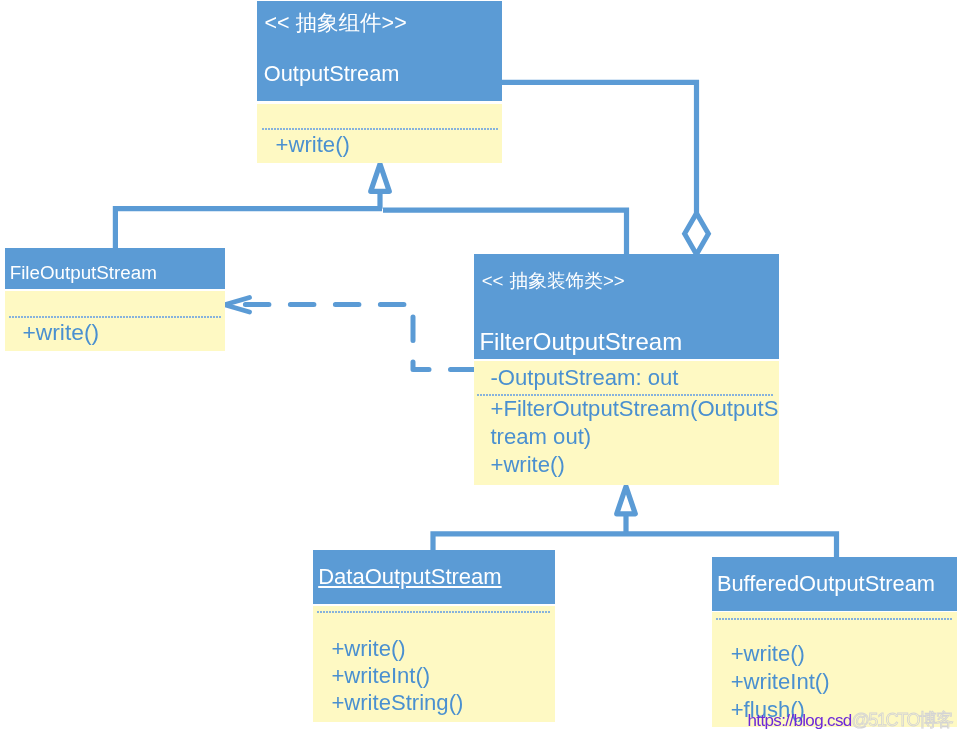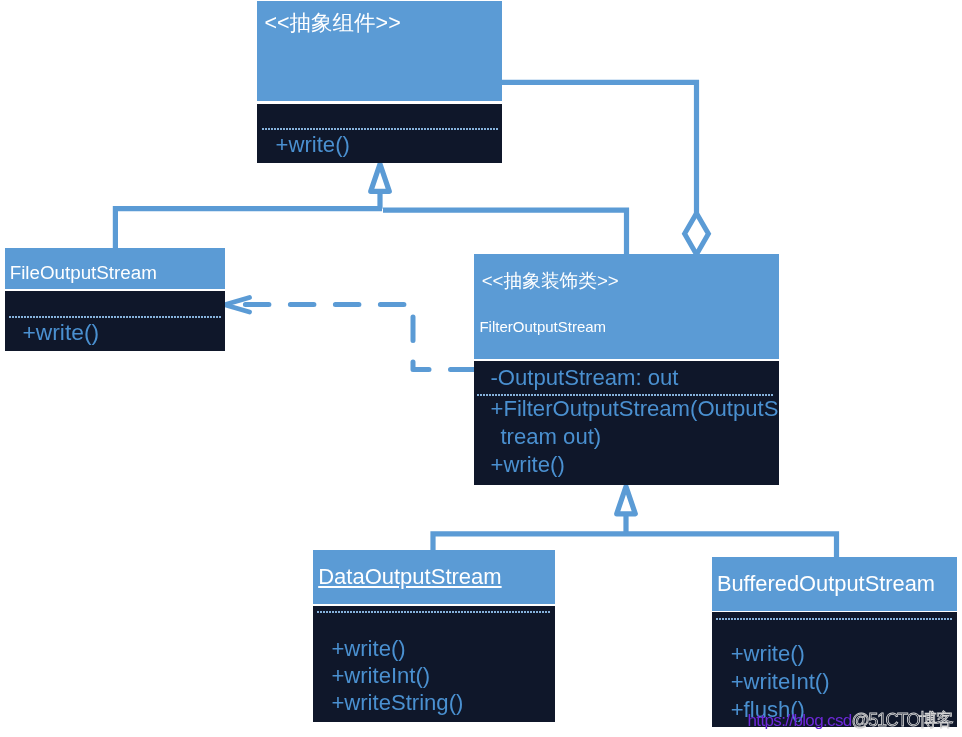--- a/index.html
+++ b/index.html
@@ -7,25 +7,25 @@
   body{width:962px;height:737px;overflow:hidden;
        font-family:"Liberation Sans", sans-serif;
        -webkit-font-smoothing:antialiased;}
   #canvas{position:relative;width:962px;height:737px;background:#ffffff;}
 
   svg.links{position:absolute;left:0;top:0;width:962px;height:737px;overflow:visible;}
 
   .uml{position:absolute;box-sizing:border-box;}
   .uml-head{background:#5B9BD5;color:#ffffff;box-sizing:border-box;
             position:relative;overflow:hidden;}
-  .uml-body{background:#0f172a;box-sizing:border-box;position:relative;overflow:hidden;}
+  .uml-body{background:#fef9c3;box-sizing:border-box;position:relative;overflow:hidden;}
   .txt{position:absolute;line-height:1;white-space:nowrap;}
   .stereo{font-size:21.5px;}
   .stereo .gt{font-family:"Liberation Sans",sans-serif;}
-  .stereo .cjk{font-family:Liberation Sans, sans-serif;}
+  .stereo .cjk{font-family:Liberation Sans, sans-serif;margin-left:6px;}
   .cname{font-size:21.4px;}
   .sep{position:absolute;height:1.8px;
        background-image:repeating-linear-gradient(to right,#86B2DC 0,#86B2DC 2px,rgba(0,0,0,0) 2px,rgba(0,0,0,0) 3px);}
   .member{color:#4A90D0;font-size:22.1px;}
 
   .wm{position:absolute;white-space:nowrap;line-height:1;}
   .wm-url{color:#6d28d9;font-size:17px;letter-spacing:-0.64px;}
   .wm-brand{color:transparent;font-size:18px;letter-spacing:-1.4px;-webkit-text-stroke:0.85px #d4d4d4;}
 </style>
 </head>
@@ -44,47 +44,48 @@
     <path d="M380 164 L389.3 191.3 L370.7 191.3 Z" fill="#ffffff" stroke="#5B9BD5" stroke-width="5.2" stroke-linejoin="round"></path>
     <path d="M626 486.5 L635.3 513.8 L616.7 513.8 Z" fill="#ffffff" stroke="#5B9BD5" stroke-width="5.2" stroke-linejoin="round"></path>
     <path d="M696.5 213.2 L708.4 233.8 L696.5 254.4 L684.6 233.8 Z" fill="#ffffff" stroke="#5B9BD5" stroke-width="5" stroke-linejoin="miter"></path>
     <path d="M474 369.4 L413 369.4 L413 304.5 L237 304.5" fill="none" stroke="#5B9BD5" stroke-width="5" stroke-dasharray="23.5 21.5" stroke-linecap="round" stroke-linejoin="round"></path>
     <path d="M249.5 297.5 L224.6 304.8 L249.5 312" fill="none" stroke="#5B9BD5" stroke-width="4.8" stroke-linecap="round" stroke-linejoin="round"></path>
   </svg>
 
   <div class="uml" style="left:257.3px;top:1px;width:244.8px;">
     <div class="uml-head" style="height:99.9px;">
       <span class="txt stereo" style="left:7.2px;top:11.7px;"><span class="gt">&lt;&lt;</span><span class="cjk">抽象组件</span><span class="gt">&gt;&gt;</span></span>
+      <span class="txt cname" style="left:6.5px;top:61.7px;font-size:21.8px;">OutputStream</span>
     </div>
     <div class="uml-body" style="height:59.4px;margin-top:2.9px;">
       <div class="sep" style="left:4.3px;width:236.5px;top:24.4px;"></div>
       <span class="txt member" style="left:18.3px;top:29.9px;">+write()</span>
     </div>
   </div>
 
   <div class="uml" style="left:4.6px;top:248.4px;width:220.6px;">
     <div class="uml-head" style="height:41px;">
       <span class="txt cname" style="left:5.1px;top:15.8px;font-size:18.8px;">FileOutputStream</span>
     </div>
     <div class="uml-body" style="height:59.8px;margin-top:1.6px;">
       <div class="sep" style="left:4.7px;width:211.5px;top:25.4px;"></div>
       <span class="txt member" style="left:17.9px;top:30.4px;font-size:22.8px;">+write()</span>
     </div>
   </div>
 
   <div class="uml" style="left:474.1px;top:254.2px;width:304.7px;">
     <div class="uml-head" style="height:105px;">
       <span class="txt stereo" style="left:7.6px;top:17.8px;font-size:18.7px;"><span class="gt">&lt;&lt;</span><span class="cjk">抽象装饰类</span><span class="gt">&gt;&gt;</span></span>
-      <span class="txt cname" style="left:5.3px;top:65px;font-size:15px;">FilterOutputStream</span>
+      <span class="txt cname" style="left:5.3px;top:76px;font-size:24px;">FilterOutputStream</span>
     </div>
     <div class="uml-body" style="height:123.5px;margin-top:1.9px;text-decoration:underline;">
       <span class="txt member" style="left:16.4px;top:6.3px;">-OutputStream: out</span>
       <div class="sep" style="left:3.4px;width:297px;top:33.3px;"></div>
       <span class="txt member" style="left:16.4px;top:37.2px;">+FilterOutputStream(OutputS</span>
-      <span class="txt member" style="left:16.4px;top:65.1px;margin-left:10px;">tream out)</span>
+      <span class="txt member" style="left:16.4px;top:65.1px;">tream out)</span>
       <span class="txt member" style="left:16.4px;top:92.9px;">+write()</span>
     </div>
   </div>
 
   <div class="uml" style="left:313.1px;top:550.2px;width:242.2px;">
     <div class="uml-head" style="height:54.1px;">
       <span class="txt cname" style="left:5.1px;top:16px;font-size:22px;text-decoration:underline;">DataOutputStream</span>
     </div>
     <div class="uml-body" style="height:116.6px;margin-top:1.6px;">
       <div class="sep" style="left:4.4px;width:233.5px;top:5.6px;"></div>

